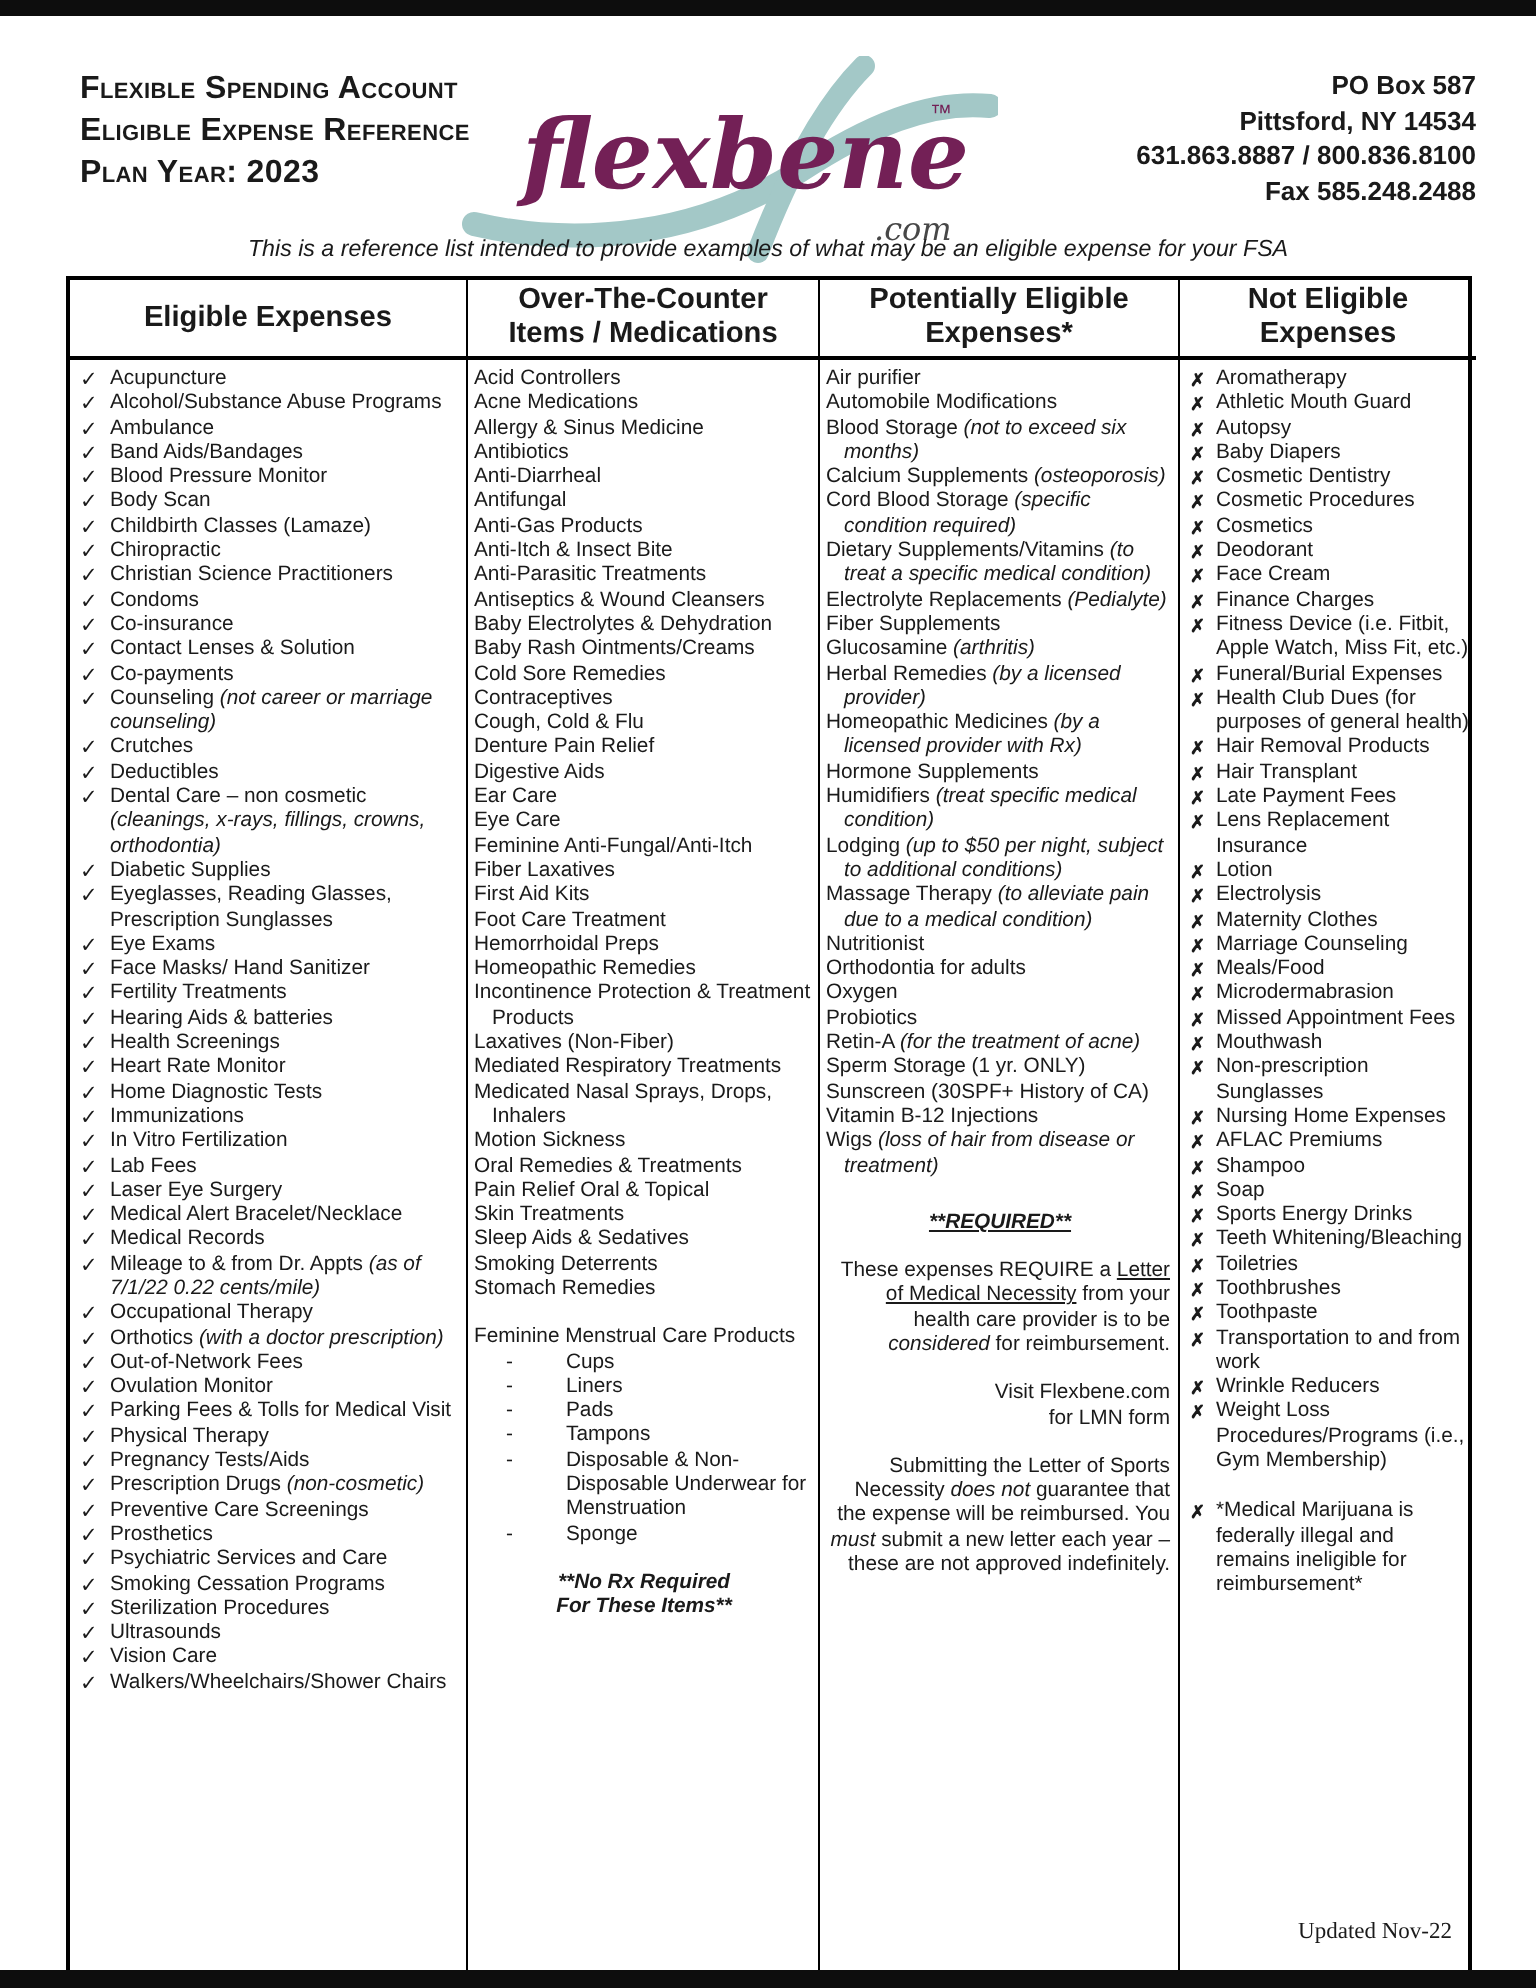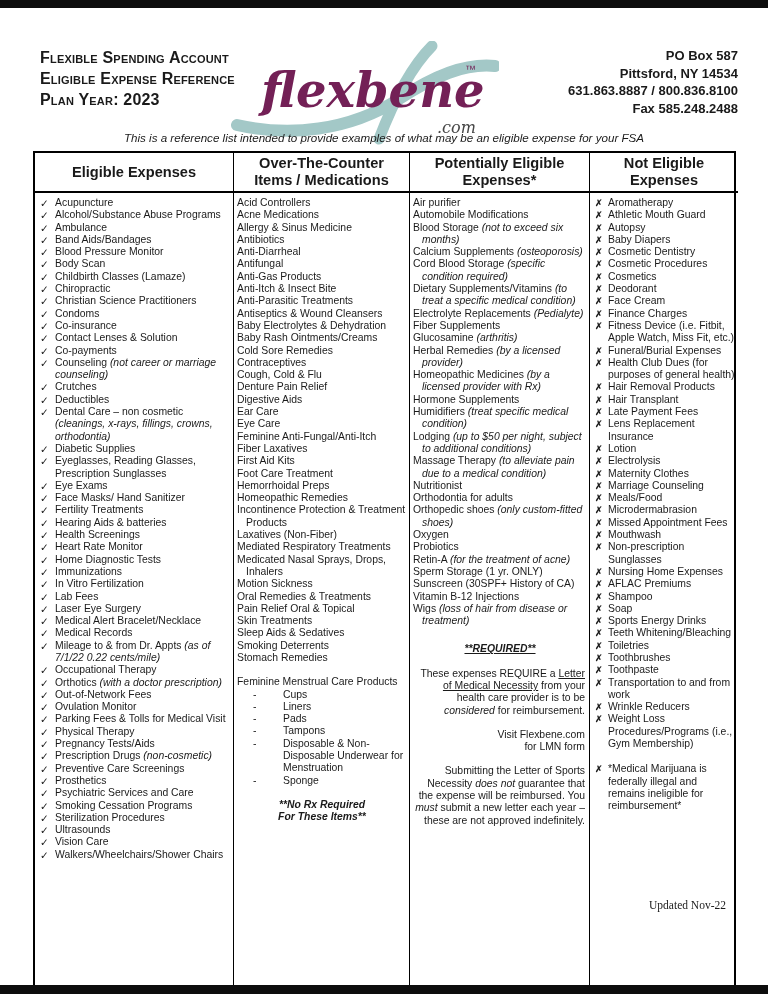--- a/index.html
+++ b/index.html
@@ -5,21 +5,21 @@
   html,body{margin:0;padding:0;}
   body{
     width:768px;height:994px;position:relative;background:#ffffff;
     font-family:"Liberation Sans",sans-serif;color:#1a1a1a;overflow:hidden;
   }
   .scan-bar{position:absolute;left:0;width:768px;background:#0d0d0d;}
   .scan-bar.top{top:0;height:8px;}
   .scan-bar.bottom{bottom:0;height:9px;}
 
   
-  .header{display:flex;justify-content:space-between;align-items:flex-start;padding:34px 30px 0 40px;height:102px;box-sizing:border-box;margin-top:13px;}
+  .header{display:flex;justify-content:space-between;align-items:flex-start;padding:34px 30px 0 40px;height:102px;box-sizing:border-box;}
   .title-block{font-weight:bold;font-variant:small-caps;font-size:16px;line-height:21px;letter-spacing:.2px;white-space:nowrap;}
   .logo-wrap{width:268px;margin:-6px 0 0 -4px;flex:0 0 auto;}
   .address-block{flex:1;text-align:right;font-size:13px;line-height:17.5px;font-weight:bold;}
 
   
   .intro{ text-align:center;margin-top:16px;font-style:italic;}
   .intro-line1{font-size:11.6px;}
   .intro-line2{font-size:10.6px;margin-top:2px;}
 
   
@@ -43,21 +43,21 @@
   .sub .item{position:relative;padding-left:46px;}
   .sub .mark{position:absolute;left:16px;top:0;}
   .gap{height:12px;}
   .i{font-style:italic;}
   .u{text-decoration:underline;}
   .center-bi{text-align:center;font-weight:bold;font-style:italic;}
   .req-title{text-align:center;font-weight:bold;font-style:italic;text-decoration:underline;margin:16px 0 12px;}
   .req-p{text-align:right;margin:0 2px 12px;}
   .note-gap{margin-top:13px;}
 
-  .footer{position:absolute;right:42px;top:899px;font-family:"Liberation Serif",serif;font-size:11.5px;text-align:right;}
+  .footer{position:absolute;right:42px;top:960px;font-family:"Liberation Serif",serif;font-size:11.5px;text-align:right;}
 </style>
 </head>
 <body>
 
 <div class="scan-bar top"></div>
 
 <div class="header">
   <div class="title-block">
     <div>Flexible Spending Account</div>
     <div>Eligible Expense Reference</div>
@@ -221,21 +221,20 @@
         <div class="item"><span class="txt">Fiber Supplements</span></div>
         <div class="item"><span class="txt">Glucosamine <span class="i">(arthritis)</span></span></div>
         <div class="item"><span class="txt">Herbal Remedies <span class="i">(by a licensed provider)</span></span></div>
         <div class="item"><span class="txt">Homeopathic Medicines <span class="i">(by a licensed provider with Rx)</span></span></div>
         <div class="item"><span class="txt">Hormone Supplements</span></div>
         <div class="item"><span class="txt">Humidifiers <span class="i">(treat specific medical condition)</span></span></div>
         <div class="item"><span class="txt">Lodging <span class="i">(up to $50 per night, subject to additional conditions)</span></span></div>
         <div class="item"><span class="txt">Massage Therapy <span class="i">(to alleviate pain due to a medical condition)</span></span></div>
         <div class="item"><span class="txt">Nutritionist</span></div>
         <div class="item"><span class="txt">Orthodontia for adults</span></div>
-        <div class="item"><span class="txt">Orthopedic shoes <span class="i">(only custom-fitted shoes)</span></span></div>
         <div class="item"><span class="txt">Oxygen</span></div>
         <div class="item"><span class="txt">Probiotics</span></div>
         <div class="item"><span class="txt">Retin-A <span class="i">(for the treatment of acne)</span></span></div>
         <div class="item"><span class="txt">Sperm Storage (1 yr. ONLY)</span></div>
         <div class="item"><span class="txt">Sunscreen (30SPF+ History of CA)</span></div>
         <div class="item"><span class="txt">Vitamin B-12 Injections</span></div>
         <div class="item"><span class="txt">Wigs <span class="i">(loss of hair from disease or treatment)</span></span></div>
       </div>
     <div class="req-title">**REQUIRED**</div>
     <div class="req-p"><span>These expenses REQUIRE a </span><span class="u">Letter of Medical Necessity</span><span> from your health care provider is to be </span><span class="i">considered</span><span> for reimbursement.</span></div>

